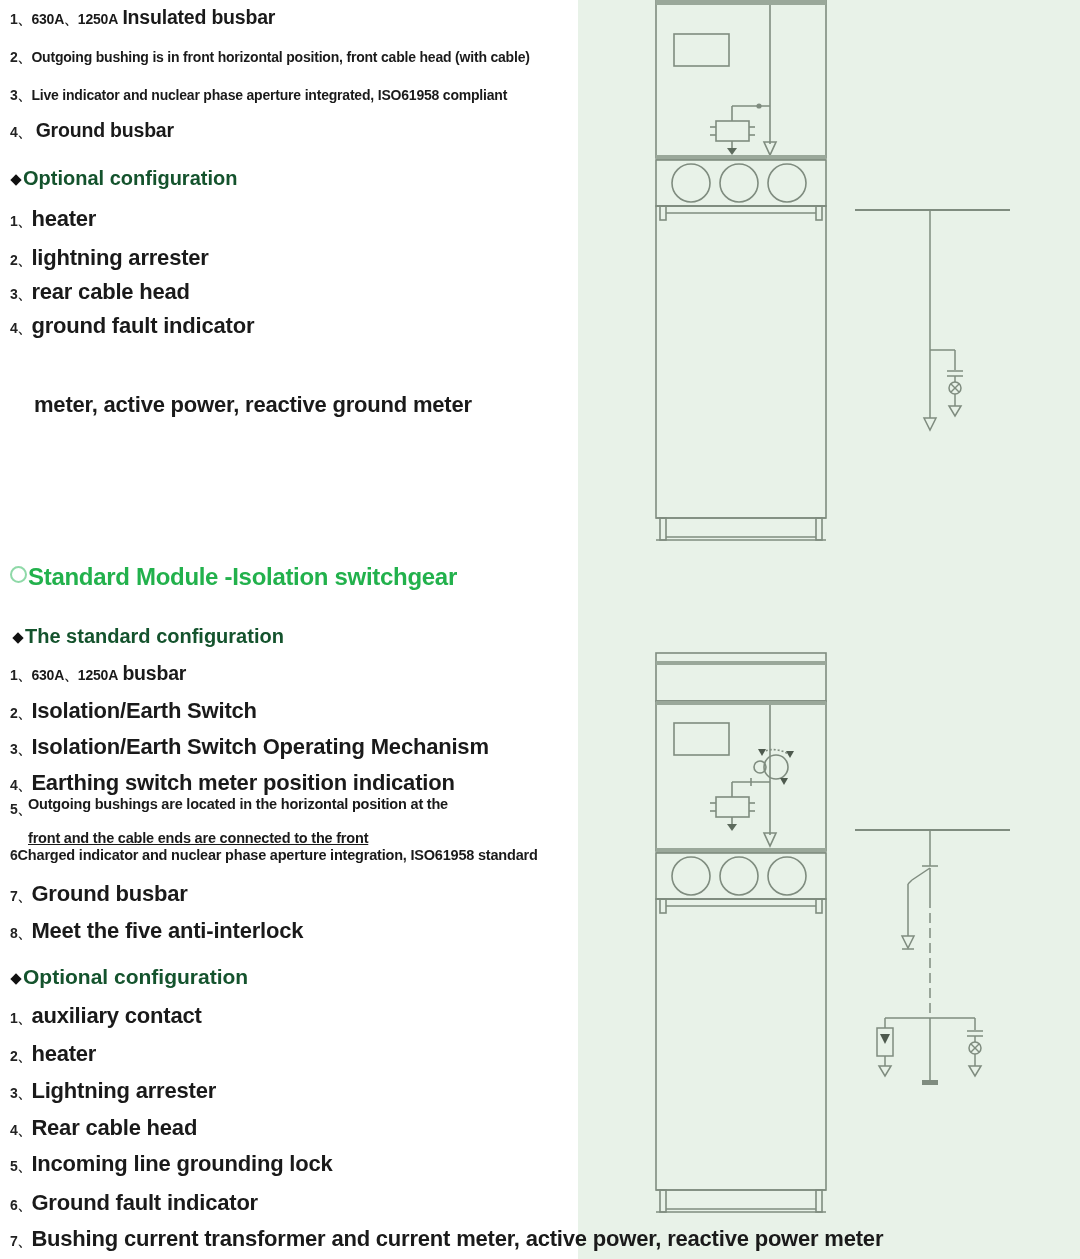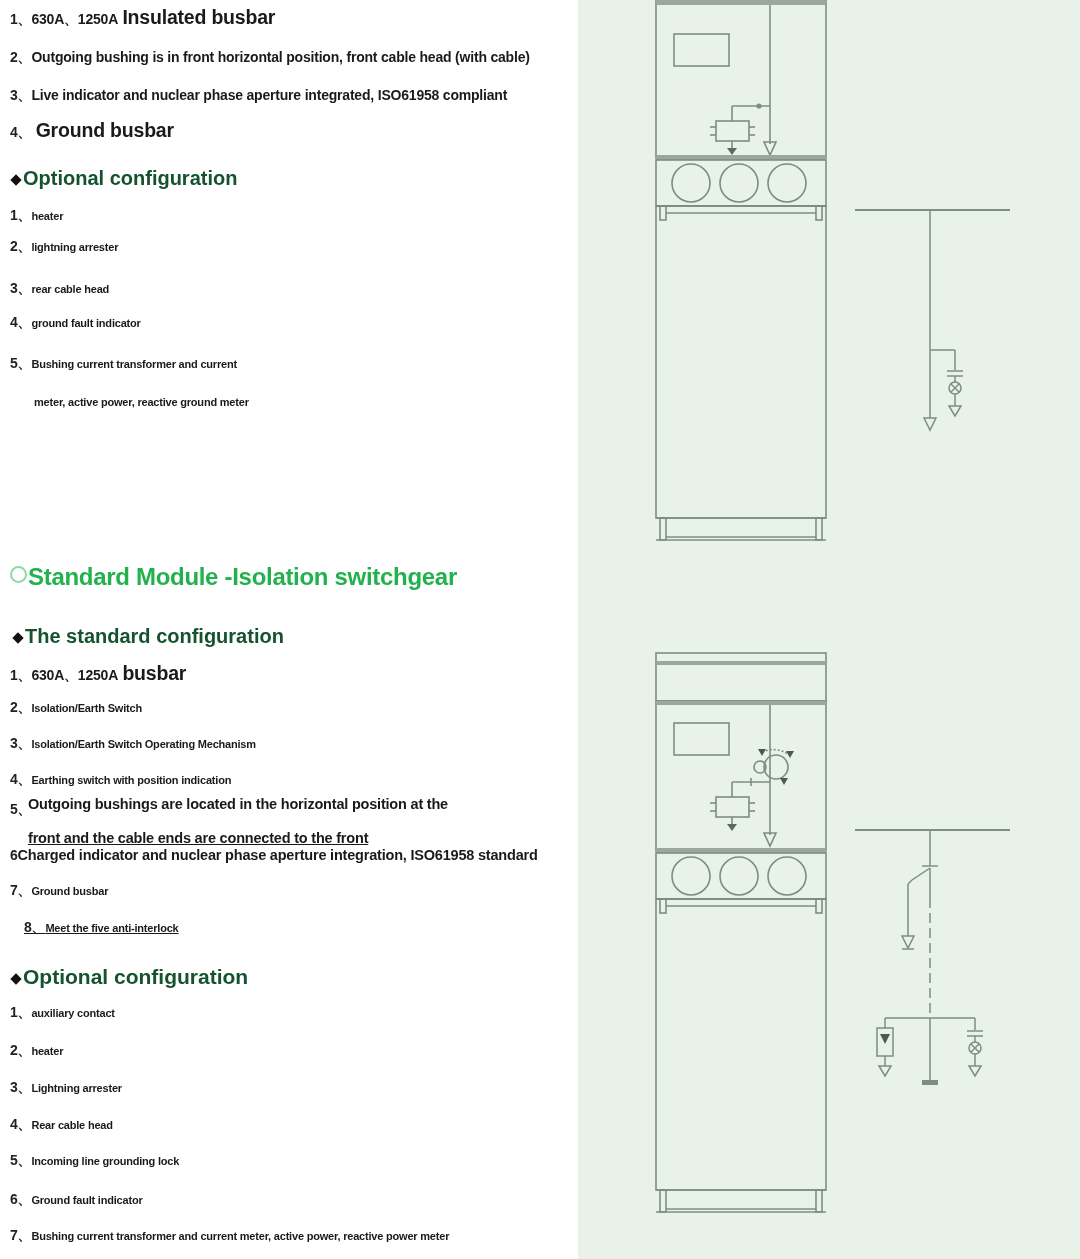--- a/index.html
+++ b/index.html
@@ -44,21 +44,21 @@
     white-space: nowrap;
     font-weight: bold;
     letter-spacing: -0.2px;
   }
   .num {
     font-size: 14px;
     font-weight: bold;
     color: #222;
   }
   .txt-lg  { font-size: 19.5px; }
-  .txt-md  { font-size: 11px; }
+  .txt-md  { font-size: 22px; }
   .txt-sm  { font-size: 14px; }
   .txt-xs  { font-size: 14.5px; }
   .small-amp { font-size: 14px; font-weight: bold; }
 
   .section-head {
     position: absolute;
     font-size: 24px;
     font-weight: bold;
     color: #22b14c;
     white-space: nowrap;
@@ -118,32 +118,29 @@
       <span class="num">4、</span>&nbsp;<span class="txt-lg">Ground busbar</span>
     </div>
 
     <div class="bullet-head" style="left:12px; top:167px;">
       <span class="diamond"></span><span>Optional configuration</span>
     </div>
 
     <div class="line" style="left:10px; top:206px;">
       <span class="num">1、</span><span class="txt-md">heater</span>
     </div>
-    <div class="line" style="left:10px; top:237px;">
+    <div class="line" style="left:10px; top:245px;">
       <span class="num">2、</span><span class="txt-md">lightning arrester</span>
     </div>
     <div class="line" style="left:10px; top:279px;">
       <span class="num">3、</span><span class="txt-md">rear cable head</span>
     </div>
     <div class="line" style="left:10px; top:313px;">
       <span class="num">4、</span><span class="txt-md">ground fault indicator</span>
     </div>
-    <div class="line" style="left:10px; top:354px;">
-      <span class="num">5、</span><span class="txt-md">Bushing current transformer and current</span>
-    </div>
     <div class="line" style="left:34px; top:392px;">
       <span class="txt-md">meter, active power, reactive ground meter</span>
     </div>
 
     <div class="section-head" style="left:10px; top:563px;">
       <span class="ring-icon"></span><span>Standard Module -Isolation switchgear</span>
     </div>
 
     <div class="bullet-head" style="left:14px; top:625px;">
       <span class="diamond"></span><span>The standard configuration</span>
@@ -152,40 +149,40 @@
     <div class="line" style="left:10px; top:662px;">
       <span class="num">1、</span><span class="small-amp">630A、1250A</span>&nbsp;<span class="txt-lg">busbar</span>
     </div>
     <div class="line" style="left:10px; top:698px;">
       <span class="num">2、</span><span class="txt-md">Isolation/Earth Switch</span>
     </div>
     <div class="line" style="left:10px; top:734px;">
       <span class="num">3、</span><span class="txt-md">Isolation/Earth Switch Operating Mechanism</span>
     </div>
     <div class="line" style="left:10px; top:770px;">
-      <span class="num">4、</span><span class="txt-md">Earthing switch with position indication</span>
+      <span class="num">4、</span><span class="txt-md">Earthing switch meter position indication</span>
     </div>
 
     <div class="line" style="left:10px; top:800px;">
       <span class="num">5、</span>
     </div>
     <div class="line" style="left:28px; top:795px;">
       <span class="txt-xs">Outgoing bushings are located in the horizontal position at the</span>
     </div>
     <div class="line" style="left:28px; top:829px;text-decoration:underline;">
       <span class="txt-xs">front  and the cable ends are connected to the front</span>
     </div>
 
     <div class="line" style="left:10px; top:846px;">
       <span class="num">6</span><span class="txt-xs">Charged indicator and nuclear phase aperture integration, ISO61958 standard</span>
     </div>
     <div class="line" style="left:10px; top:881px;">
       <span class="num">7、</span><span class="txt-md">Ground busbar</span>
     </div>
-    <div class="line" style="left:24px; top:918px;text-decoration:underline;">
+    <div class="line" style="left:10px; top:918px;">
       <span class="num">8、</span><span class="txt-md">Meet the five anti-interlock</span>
     </div>
 
     <div class="bullet-head" style="left:12px; top:965px; font-size:21px;">
       <span class="diamond"></span><span>Optional configuration</span>
     </div>
 
     <div class="line" style="left:10px; top:1003px;">
       <span class="num">1、</span><span class="txt-md">auxiliary contact</span>
     </div>

